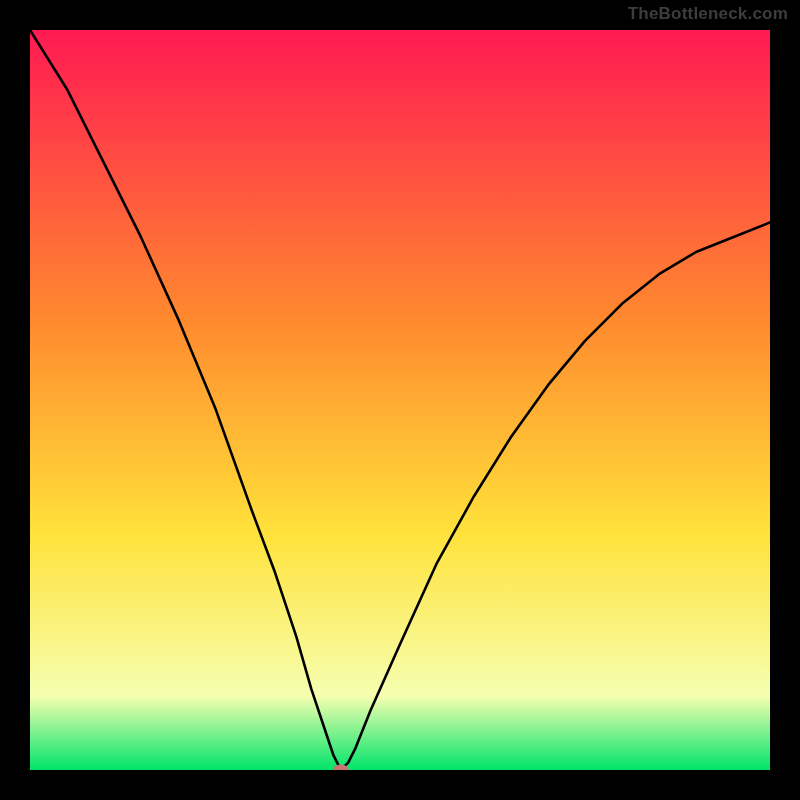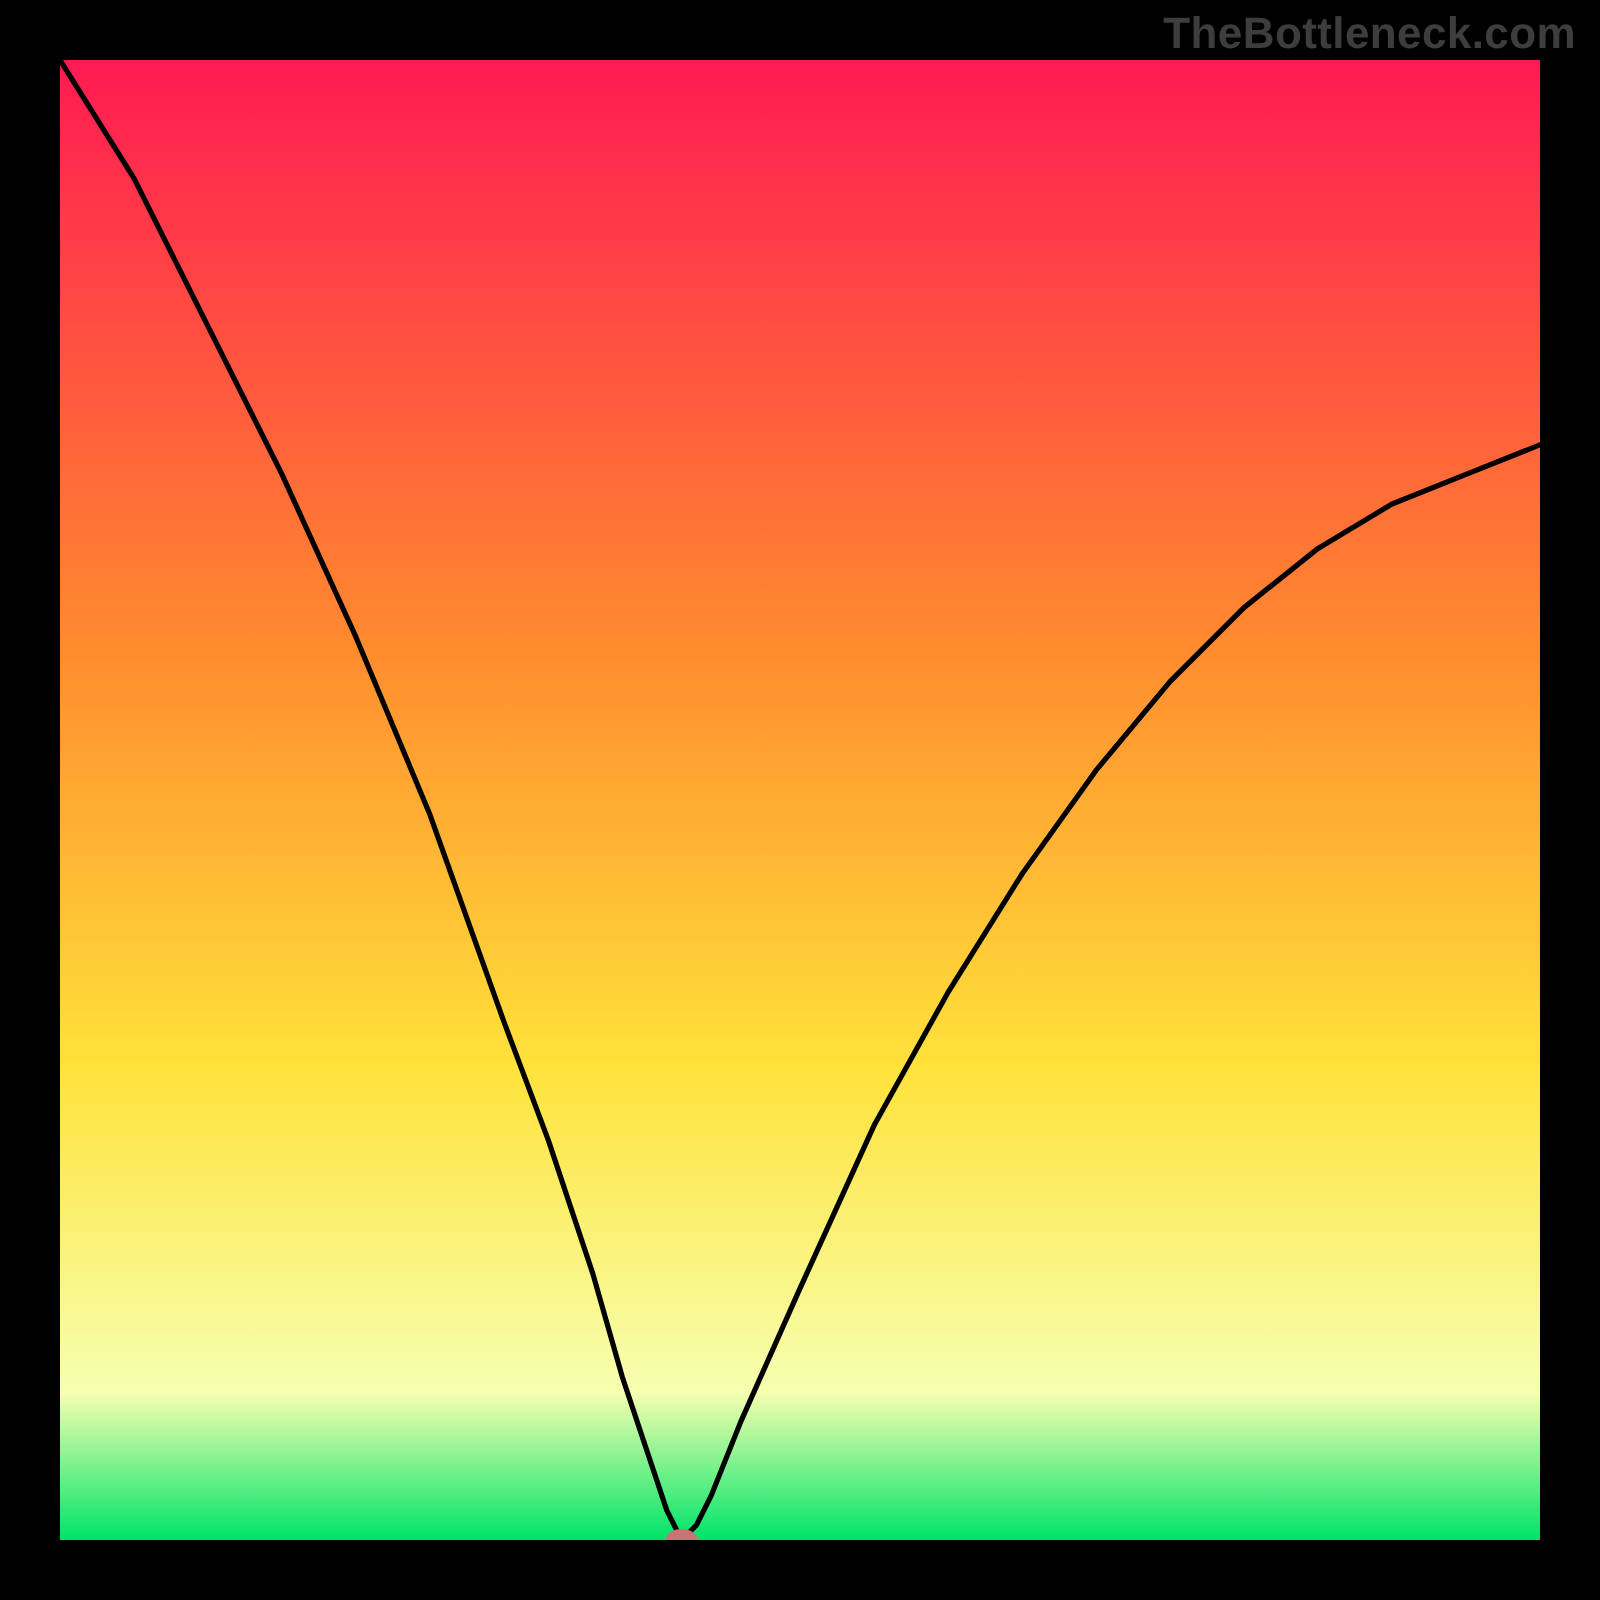--- a/index.html
+++ b/index.html
@@ -15,21 +15,21 @@
     position: relative;
     width: 800px;
     height: 800px;
     background: #000;
   }
   .attribution {
     position: absolute;
     top: 4px;
     right: 12px;
     color: #3d3d3d;
-    font-size: 22px;
+    font-size: 17px;
     font-weight: 600;
     letter-spacing: 0.2px;
     user-select: none;
   }
   svg.plot {
     position: absolute;
     left: 30px;
     top: 30px;
     width: 740px;
     height: 740px;

